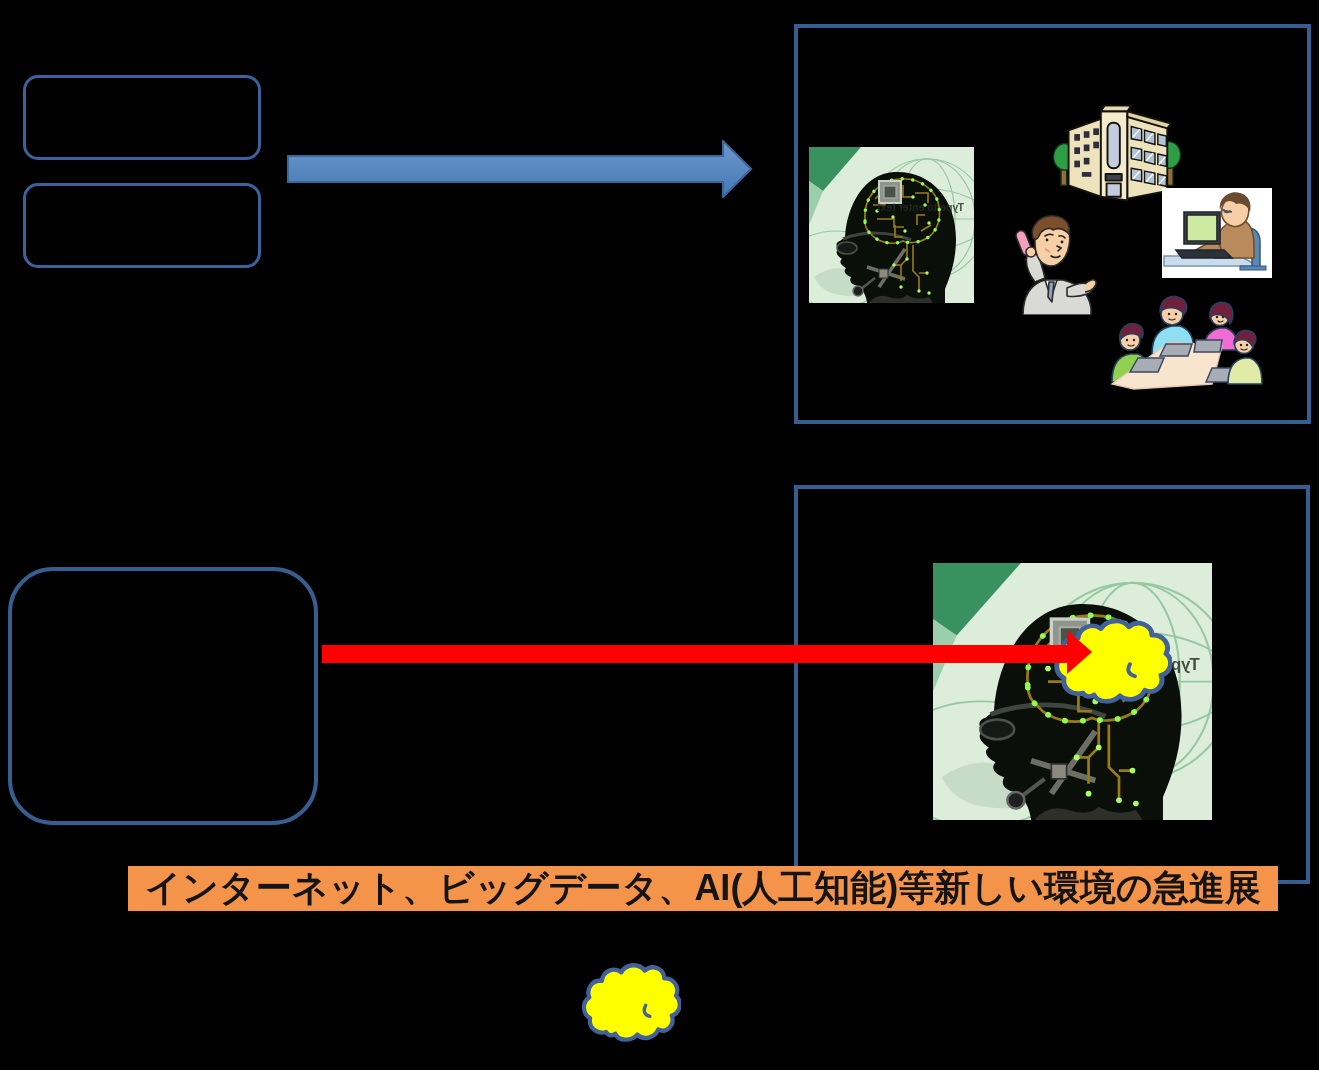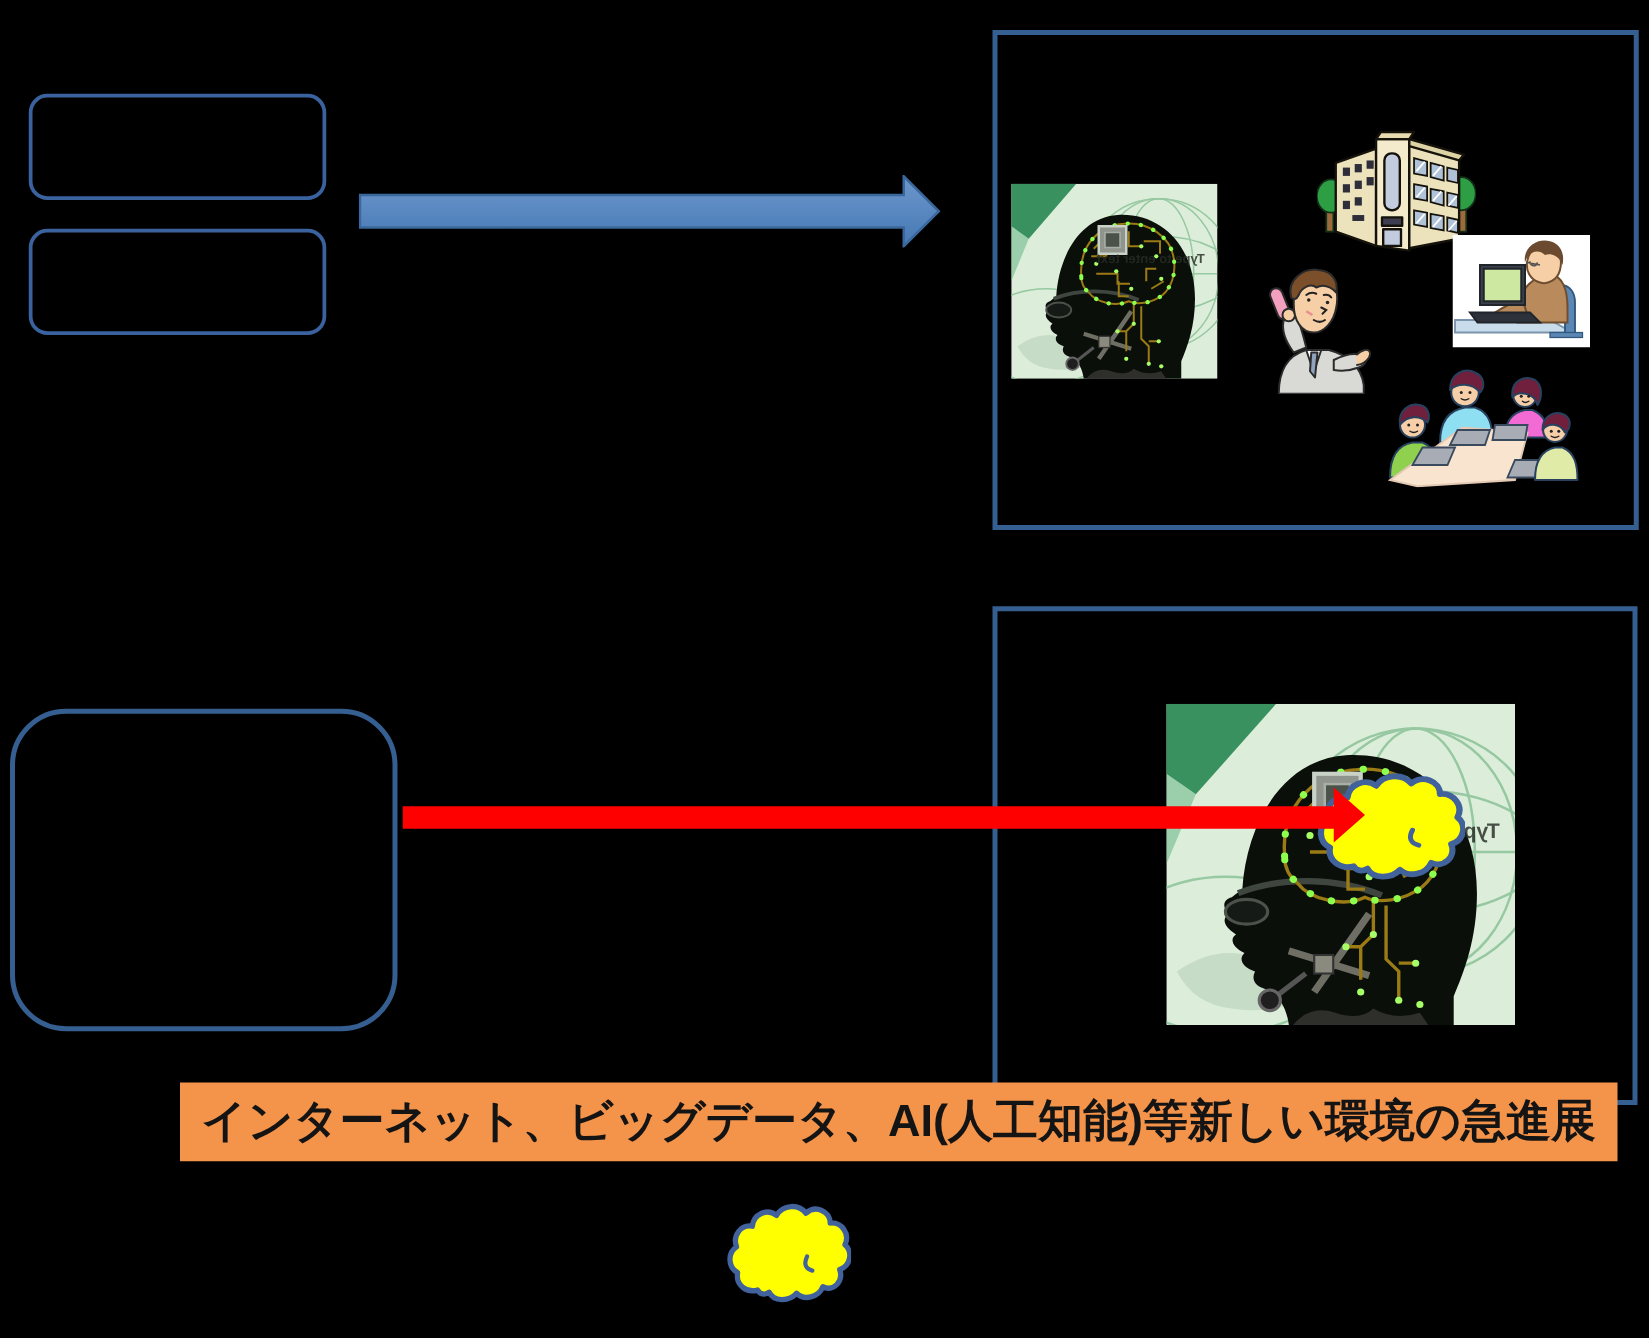--- a/index.html
+++ b/index.html
@@ -261,21 +261,21 @@
   <div class="wm" style="left:1042px;top:655px;width:175px;font-size:17px;z-index:8;">Type to enter text</div>
 
   <svg class="abs" style="left:1052px;top:610px;z-index:10;" width="120" height="97" viewBox="0 0 120 104" preserveAspectRatio="none">
     <use href="#cloudpuff"></use>
   </svg>
 
   <svg class="abs" style="left:322px;top:628px;z-index:20;" width="772" height="50" viewBox="0 0 772 50">
     <polygon points="0,17 745,17 745,2 770,24 745,46 745,35 0,35" fill="#FF0000"></polygon>
   </svg>
 
-  <div class="banner" style="left:128px;top:866px;width:1150px;height:63px;margin-left:16px;">
+  <div class="banner" style="left:128px;top:866px;width:1150px;height:45px;">
     <span>インターネット、ビッグデータ、AI(人工知能)等新しい環境の急進展</span>
   </div>
 
   <svg class="abs" style="left:580px;top:955px;" width="101" height="90" viewBox="0 0 120 104" preserveAspectRatio="none">
     <use href="#cloudpuff"></use>
   </svg>
 
 </div>
 
 </body></html>

